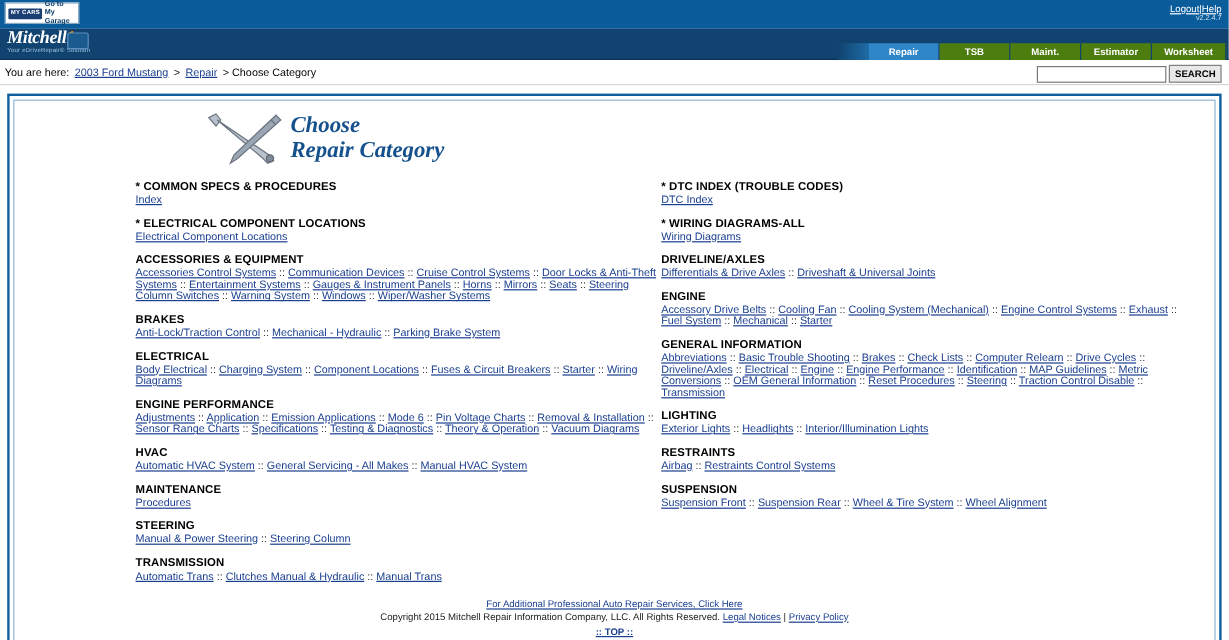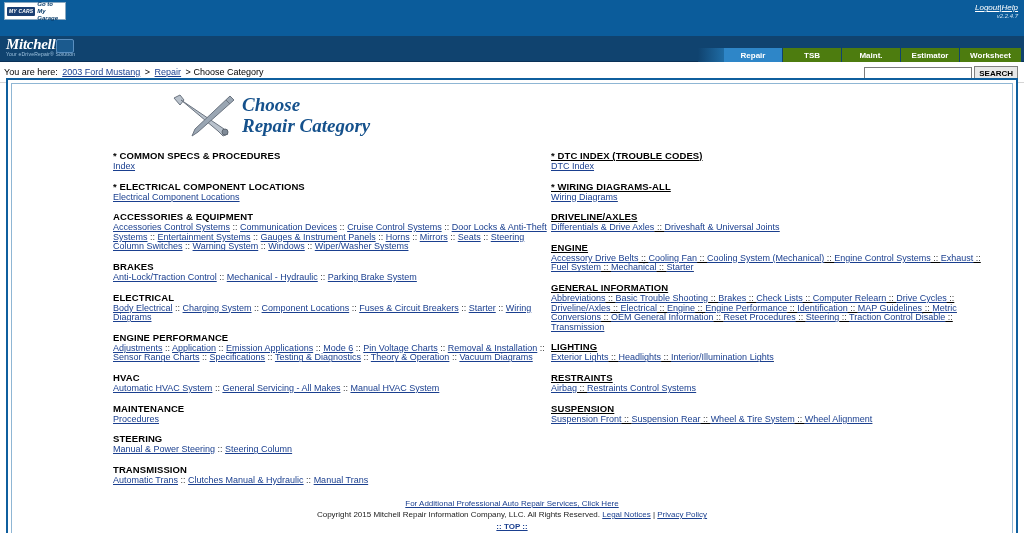--- a/index.html
+++ b/index.html
@@ -9,25 +9,24 @@
     background: #ffffff;
     font-family: "Liberation Sans", sans-serif;
     font-size: 11px;
     color: #000;
     overflow: hidden;
   }
   a { color: #1a3f8f; text-decoration: underline; cursor: pointer; }
 
   
   .topbar {
-    height: 36px;
+    height: 24px;
     background: #0f5f9e;
     background: linear-gradient(#0b5c9b, #0b5c9b);
     position: relative;
-    font-style: italic;
   }
   .garage-btn {
     position: absolute; left: 4px; top: 2px;
     width: 62px; height: 18px;
     background: #ffffff;
     border: 1px solid #8aa9c2;
     display: flex; align-items: center;
     padding: 1px 2px;
     font-size: 6px; line-height: 7px;
     color: #003366;
@@ -161,21 +160,21 @@
 
   .cols {
     position: absolute;
     left: 0; top: 70px; right: 0; bottom: 4px;
   }
   .col {
     position: absolute; top: 0;
     width: 440px;
   }
   .col.left  { left: 105px; }
-  .col.right { left: 543px; text-decoration: underline; }
+  .col.right { left: 543px; }
 
   .group { margin-bottom: 9px; }
   .group h3 {
     margin: 0 0 1px 0;
     font-size: 9.5px;
     font-weight: bold;
     color: #000;
     letter-spacing: .1px;
   }
   .group .links {

